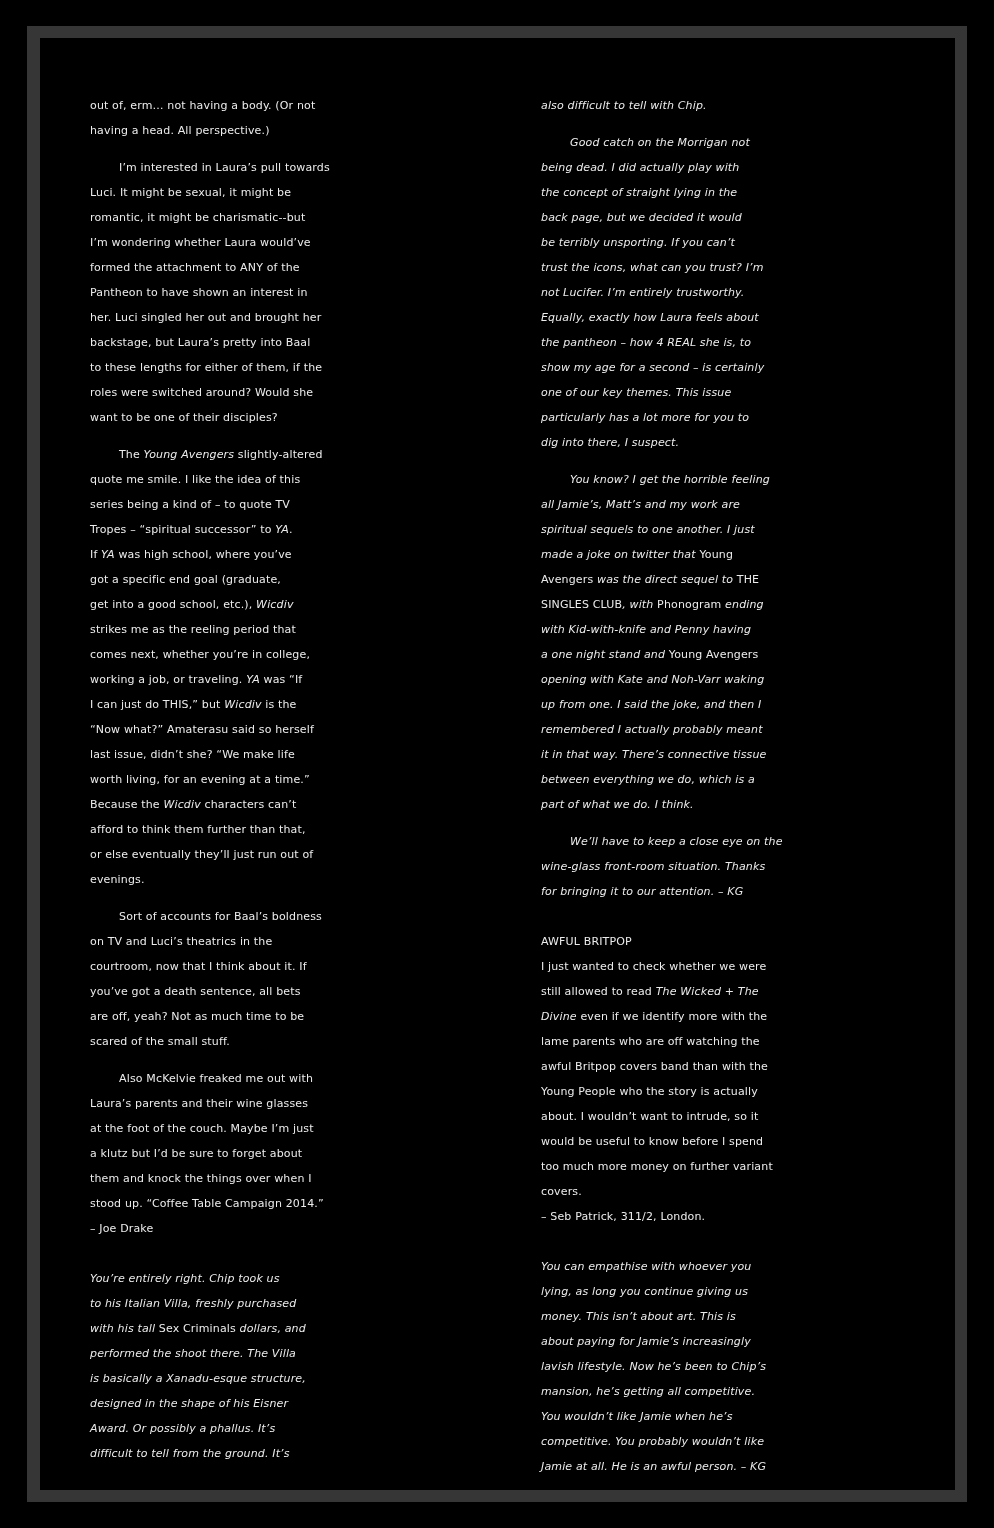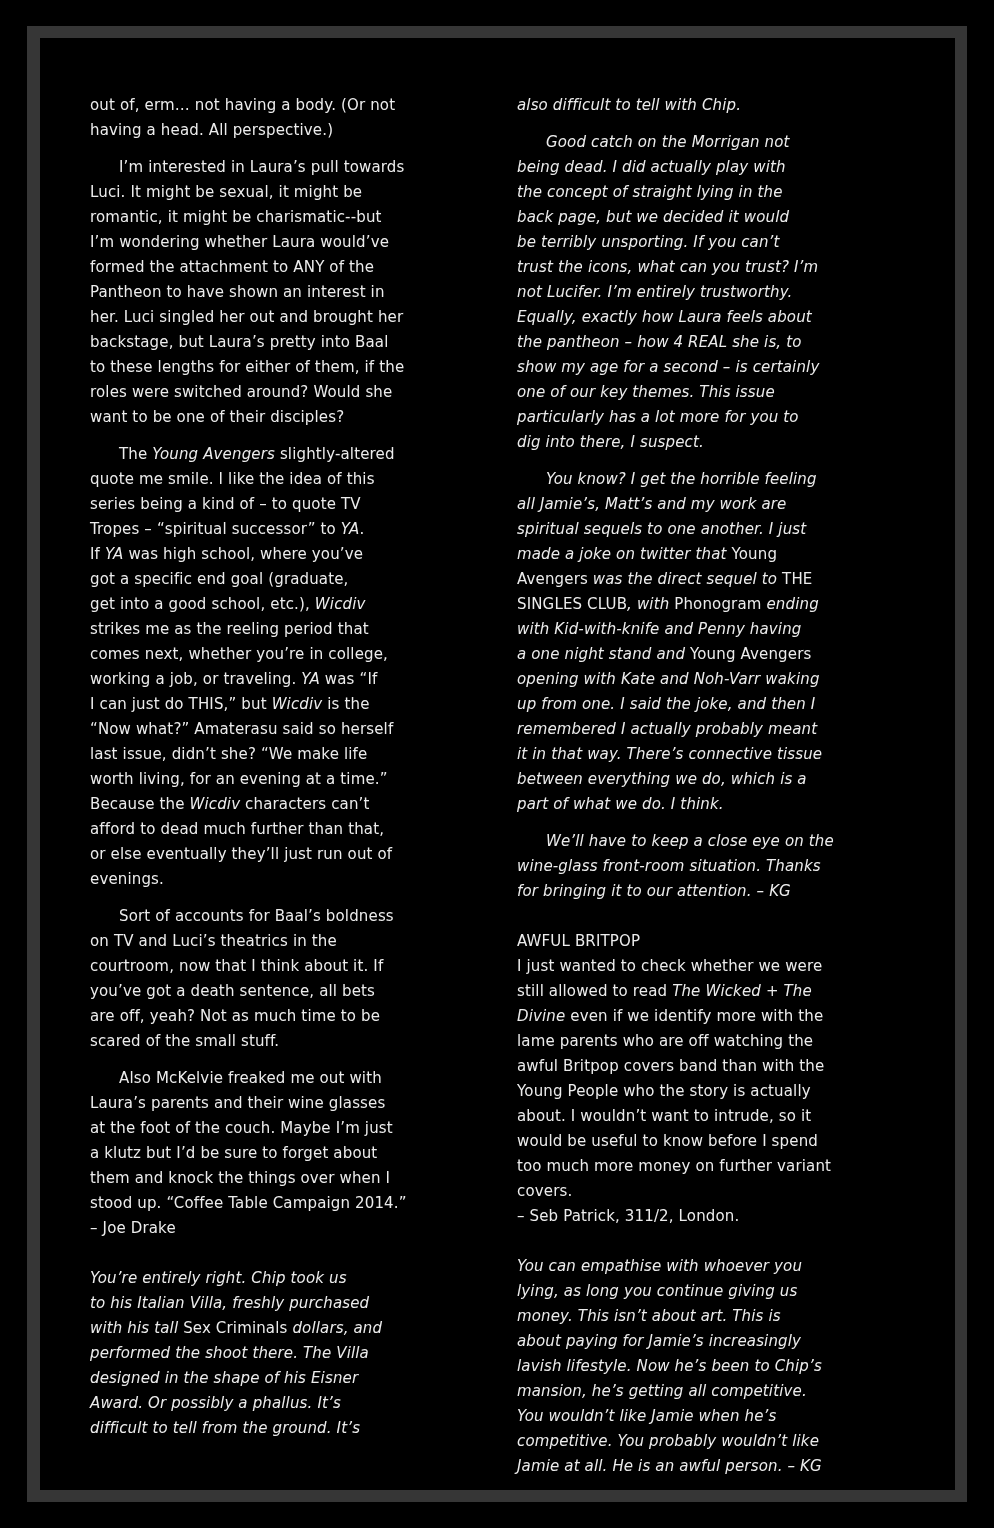--- a/index.html
+++ b/index.html
@@ -8,25 +8,25 @@
     position: absolute; left: 27px; top: 26px; width: 940px; height: 1476px;
     background: #363636; box-sizing: border-box;
   }
   .inner {
     position: absolute; left: 13px; top: 12px; width: 915px; height: 1452px;
     background: #000;
   }
   .col {
     position: absolute; top: 93px;
     font-family: "DejaVu Sans", sans-serif;
-    font-size: 15px; line-height: 25px; color: #ececec;
+    font-size: 11px; line-height: 25px; color: #ececec;
     letter-spacing: 0.15px;
   }
   .col.left { left: 90px; width: 400px; }
-  .col.right { left: 517px; width: 400px; }
+  .col.right { left: 541px; width: 400px; }
   .line { display: block; white-space: pre; height: 25px; }
   .line.indent { padding-left: 29px; margin-top: 12px; }
   .line.blank { height: 25px; }
   .it { font-style: italic; }
 </style>
 </head>
 <body>
 
 <div class="frame">
   <div class="inner"></div>
@@ -54,41 +54,42 @@
     <div class="line"><span>got a specific end goal (graduate,</span></div>
     <div class="line"><span>get into a good school, etc.), </span><span class="it">Wicdiv</span></div>
     <div class="line"><span>strikes me as the reeling period that</span></div>
     <div class="line"><span>comes next, whether you’re in college,</span></div>
     <div class="line"><span>working a job, or traveling. </span><span class="it">YA</span><span> was “If</span></div>
     <div class="line"><span>I can just do THIS,” but </span><span class="it">Wicdiv</span><span> is the</span></div>
     <div class="line"><span>“Now what?” Amaterasu said so herself</span></div>
     <div class="line"><span>last issue, didn’t she? “We make life</span></div>
     <div class="line"><span>worth living, for an evening at a time.”</span></div>
     <div class="line"><span>Because the </span><span class="it">Wicdiv</span><span> characters can’t</span></div>
-    <div class="line"><span>afford to dead much further than that,</span></div>
+    <div class="line"><span>afford to think them further than that,</span></div>
     <div class="line"><span>or else eventually they’ll just run out of</span></div>
     <div class="line"><span>evenings.</span></div>
     <div class="line indent"><span>Sort of accounts for Baal’s boldness</span></div>
     <div class="line"><span>on TV and Luci’s theatrics in the</span></div>
     <div class="line"><span>courtroom, now that I think about it. If</span></div>
     <div class="line"><span>you’ve got a death sentence, all bets</span></div>
     <div class="line"><span>are off, yeah? Not as much time to be</span></div>
     <div class="line"><span>scared of the small stuff.</span></div>
     <div class="line indent"><span>Also McKelvie freaked me out with</span></div>
     <div class="line"><span>Laura’s parents and their wine glasses</span></div>
     <div class="line"><span>at the foot of the couch. Maybe I’m just</span></div>
     <div class="line"><span>a klutz but I’d be sure to forget about</span></div>
     <div class="line"><span>them and knock the things over when I</span></div>
     <div class="line"><span>stood up. “Coffee Table Campaign 2014.”</span></div>
     <div class="line"><span>– Joe Drake</span></div>
     <div class="line blank"></div>
     <div class="line"><span class="it">You’re entirely right. Chip took us</span></div>
     <div class="line"><span class="it">to his Italian Villa, freshly purchased</span></div>
     <div class="line"><span class="it">with his tall </span><span>Sex Criminals</span><span class="it"> dollars, and</span></div>
     <div class="line"><span class="it">performed the shoot there. The Villa</span></div>
+    <div class="line"><span class="it">is basically a Xanadu-esque structure,</span></div>
     <div class="line"><span class="it">designed in the shape of his Eisner</span></div>
     <div class="line"><span class="it">Award. Or possibly a phallus. It’s</span></div>
     <div class="line"><span class="it">difficult to tell from the ground. It’s</span></div>
   </div>
 <div class="col right">
     <div class="line"><span class="it">also difficult to tell with Chip.</span></div>
     <div class="line indent"><span class="it">Good catch on the Morrigan not</span></div>
     <div class="line"><span class="it">being dead. I did actually play with</span></div>
     <div class="line"><span class="it">the concept of straight lying in the</span></div>
     <div class="line"><span class="it">back page, but we decided it would</span></div>

